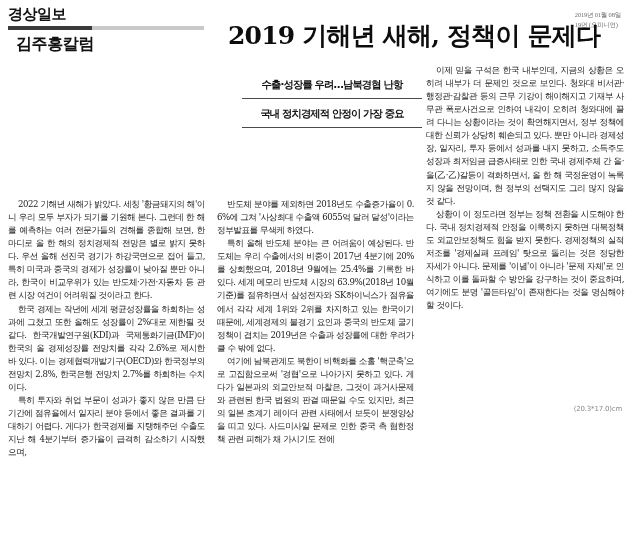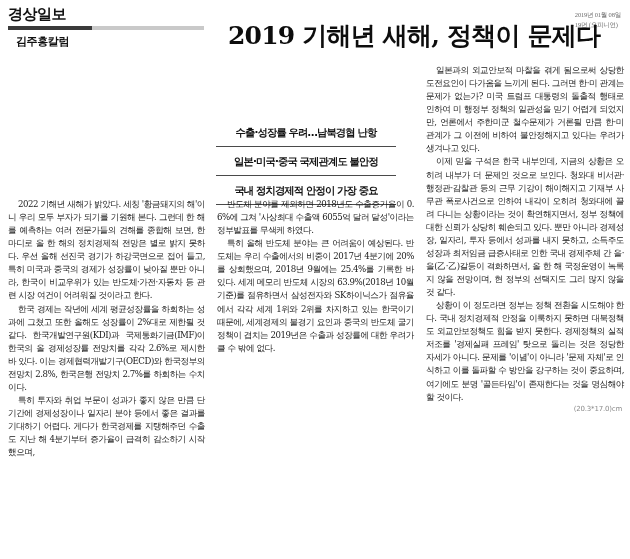--- a/index.html
+++ b/index.html
@@ -48,21 +48,21 @@
     position: absolute;
     left: 0;
     top: 0;
     width: 84px;
     height: 4px;
     background: #3a3a3a;
   }
   .column-label {
     font-family: "DejaVu Sans", "Liberation Sans", sans-serif;
     font-weight: bold;
-    font-size: 11px;
+    font-size: 16px;
     letter-spacing: -0.4px;
     color: #111;
     margin-top: 4px;
     margin-left: 8px;
   }
 
   .dateline {
     position: absolute;
     right: 1px;
     top: 4px;
@@ -175,24 +175,23 @@
     letter-spacing: -0.3px;
     color: #2b2b2b;
     font-weight: bold;
     padding-left: 6px;
     padding-bottom: 3px;
     white-space: nowrap;
   }
 
   .subheads {
     position: absolute;
-    left: 208px;
+    left: 234px;
     top: 20px;
     width: 180px;
-    margin-top: 48px;
   }
   .subhead {
     font-family: "DejaVu Sans", "Liberation Sans", sans-serif;
     font-weight: bold;
     font-size: 10.3px;
     letter-spacing: -0.85px;
     color: #131313;
     border-bottom: 1px solid #4a4a4a;
     padding: 8px 0 6px 0;
     white-space: nowrap;
@@ -257,42 +256,41 @@
     </div>
   </div>
 
   <div class="headline">2019 기해년 새해, 정책이 문제다</div>
 
   <div class="upper-band">
 
 
     <div class="subheads">
       <div class="subhead">수출·성장률 우려…남북경협 난항</div>
-      <div class="subhead">일본·미국·중국 국제관계도 불안정</div>
       <div class="subhead">국내 정치경제적 안정이 가장 중요</div>
     </div>
 
   </div>
 
   <div class="columns">
 
     <div class="col col1">
       <p>2022 기해년 새해가 밝았다. 세칭 '황금돼지의 해'이니 우리 모두 부자가 되기를 기원해 본다. 그런데 한 해를 예측하는 여러 전문가들의 견해를 종합해 보면, 한마디로 올 한 해의 정치경제적 전망은 별로 밝지 못하다. 우선 올해 선진국 경기가 하강국면으로 접어 들고, 특히 미국과 중국의 경제가 성장률이 낮아질 뿐만 아니라, 한국이 비교우위가 있는 반도체·가전·자동차 등 관련 시장 여건이 어려워질 것이라고 한다.</p>
       <p>한국 경제는 작년에 세계 평균성장률을 하회하는 성과에 그쳤고 또한 올해도 성장률이 2%대로 제한될 것 같다. 한국개발연구원(KDI)과 국제통화기금(IMF)이 한국의 올 경제성장률 전망치를 각각 2.6%로 제시한 바 있다. 이는 경제협력개발기구(OECD)와 한국정부의 전망치 2.8%, 한국은행 전망치 2.7%를 하회하는 수치이다.</p>
-      <p>특히 투자와 취업 부문이 성과가 좋지 않은 만큼 단기간에 경제성장이나 일자리 분야 등에서 좋은 결과를 기대하기 어렵다. 게다가 한국경제를 지탱해주던 수출도 지난 해 4분기부터 증가율이 급격히 감소하기 시작했으며,</p>
+      <p>특히 투자와 취업 부문이 성과가 좋지 않은 만큼 단기간에 점유율에서 일자리 분야 등에서 좋은 결과를 기대하기 어렵다. 게다가 한국경제를 지탱해주던 수출도 지난 해 4분기부터 증가율이 급격히 감소하기 시작했으며,</p>
     </div>
 
     <div class="col col2">
       <p>반도체 분야를 제외하면 2018년도 수출증가율이 0.6%에 그쳐 '사상최대 수출액 6055억 달러 달성'이라는 정부발표를 무색케 하였다.</p>
       <p>특히 올해 반도체 분야는 큰 어려움이 예상된다. 반도체는 우리 수출에서의 비중이 2017년 4분기에 20%를 상회했으며, 2018년 9월에는 25.4%를 기록한 바 있다. 세계 메모리 반도체 시장의 63.9%(2018년 10월 기준)를 점유하면서 삼성전자와 SK하이닉스가 점유율에서 각각 세계 1위와 2위를 차지하고 있는 한국이기 때문에, 세계경제의 불경기 요인과 중국의 반도체 굴기정책이 겹치는 2019년은 수출과 성장률에 대한 우려가 클 수 밖에 없다.</p>
+      <p>여기에 남북관계도 북한이 비핵화를 소홀 '핵군축'으로 고집함으로써 '경협'으로 나아가지 못하고 있다. 게다가 일본과의 외교안보적 마찰은, 그것이 과거사문제와 관련된 한국 법원의 판결 때문일 수도 있지만, 최근의 일본 초계기 레이더 관련 사태에서 보듯이 분쟁양상을 띠고 있다. 사드미사일 문제로 인한 중국 측 혐한정책 관련 피해가 채 가시기도 전에</p>
     </div>
 
     <div class="col col3">
       <div class="col3-shift">
-        <p>일본과의 외교안보적 마찰을 겪게 됨으로써 상당한 도전요인이 다가옴을 느끼게 된다. 그러면 한·미 관계는 문제가 없는가? 미국 트럼프 대통령의 돌출적 행태로 인하여 미 행정부 정책의 일관성을 믿기 어렵게 되었지만, 언론에서 주한미군 철수문제가 거론될 만큼 한·미 관계가 그 이전에 비하여 불안정해지고 있다는 우려가 생겨나고 있다.</p>
         <p>이제 믿을 구석은 한국 내부인데, 지금의 상황은 오히려 내부가 더 문제인 것으로 보인다. 청와대 비서관·행정관·감찰관 등의 근무 기강이 해이해지고 기재부 사무관 폭로사건으로 인하여 내각이 오히려 청와대에 끌려 다니는 상황이라는 것이 확연해지면서, 정부 정책에 대한 신뢰가 상당히 훼손되고 있다. 뿐만 아니라 경제성장, 일자리, 투자 등에서 성과를 내지 못하고, 소득주도성장과 최저임금 급증사태로 인한 국내 경제주체 간 을·을(乙·乙)갈등이 격화하면서, 올 한 해 국정운영이 녹록지 않을 전망이며, 현 정부의 선택지도 그리 많지 않을 것 같다.</p>
         <p>상황이 이 정도라면 정부는 정책 전환을 시도해야 한다. 국내 정치경제적 안정을 이룩하지 못하면 대북정책도 외교안보정책도 힘을 받지 못한다. 경제정책의 실적 저조를 '경제실패 프레임' 탓으로 돌리는 것은 정당한 자세가 아니다. 문제를 '이념'이 아니라 '문제 자체'로 인식하고 이를 돌파할 수 방안을 강구하는 것이 중요하며, 여기에도 분명 '골든타임'이 존재한다는 것을 명심해야 할 것이다.</p>
       </div>
     </div>
 
   </div>
 
   <div class="footnote">(20.3*17.0)cm</div>
 
 </div>

